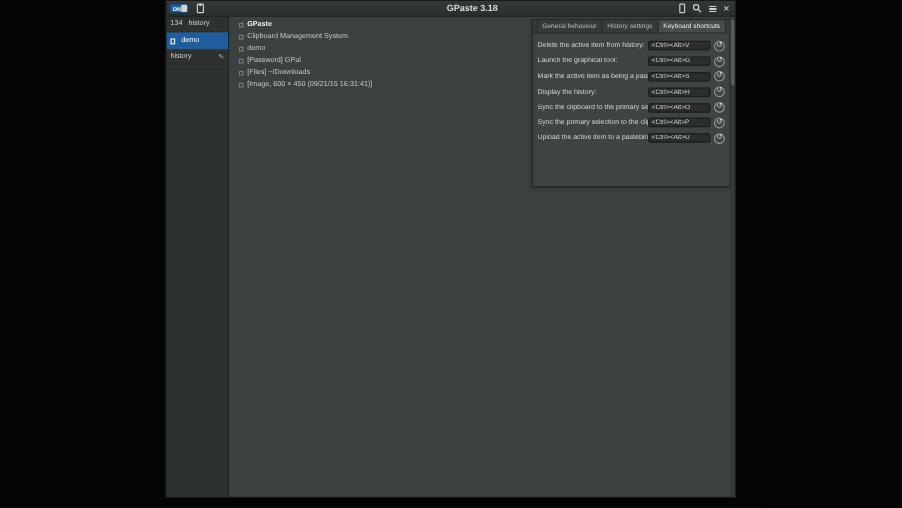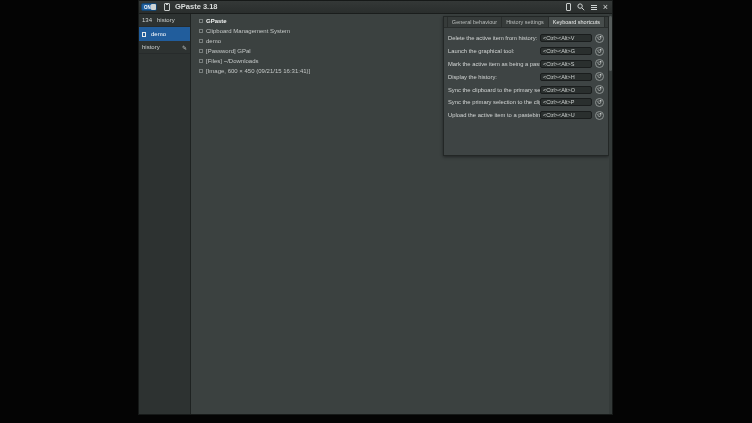--- a/index.html
+++ b/index.html
@@ -7,21 +7,21 @@
               font-family:"Liberation Sans", sans-serif; }
 
   .window { position:absolute; left:138px; top:0; width:475px; height:415px;
             background:#3b4140; border:1px solid #161918; display:flex; flex-direction:column; }
 
   
   .headerbar { height:13px; flex:0 0 auto; position:relative;
                background:linear-gradient(#343837,#2a2e2d);
                border-bottom:1px solid #1a1d1c; display:flex; align-items:center; }
   .hb-left { display:flex; align-items:center; gap:7px; padding-left:2px; z-index:1; }
-  .hb-title { position:absolute; left:0; right:0; line-height:12px;
+  .hb-title { position:absolute; left:0; right:0; text-align:center; line-height:12px;
               font-size:7.5px; font-weight:bold; color:#dadddc;margin-left:36px; }
   .hb-right { margin-left:auto; display:flex; align-items:center; gap:6px; padding-right:4px; z-index:1; }
 
   .switch { width:16px; height:8px; background:#1f5f9e; border:1px solid #15456f; border-radius:2px;
             position:relative; }
   .switch-label { position:absolute; left:2px; top:0; font-size:4.5px; line-height:7px; color:#fff; font-weight:bold; }
   .switch-knob { position:absolute; right:0px; top:0px; width:5px; height:6px; background:#cfd3d2;
                  border-radius:1px; }
 
   .clipboard-glyph { width:6px; height:8px; border:1px solid #c8cccb; border-radius:1px; position:relative; }

